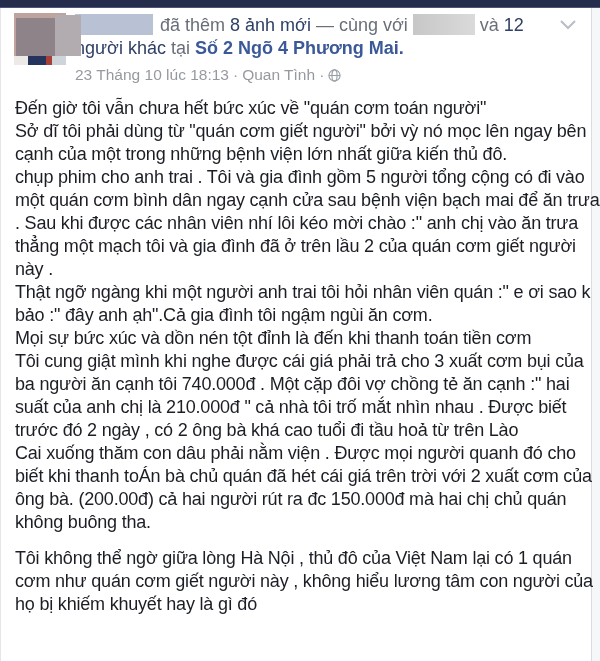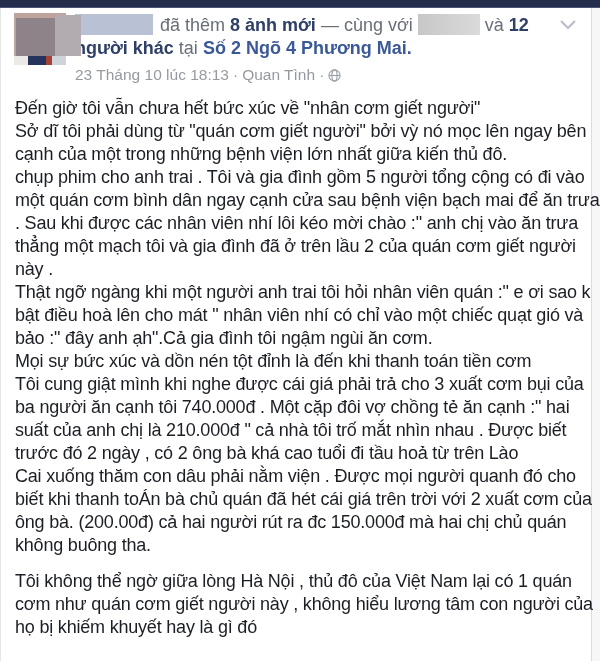--- a/index.html
+++ b/index.html
@@ -33,21 +33,21 @@
   }
   .avatar .cens-light{
     position:absolute;left:41px;top:2px;width:26px;height:41px;background:#b2acb1;
   }
   .head{
     position:absolute;left:74px;top:6px;right:30px;z-index:2;
   }
   .hline{white-space:nowrap;height:22px;line-height:22px;font-size:18px;color:#696e78;}
   .hline2{margin-top:1px;}
   .hseg{margin-right:5px;}
-  .hlink{font-weight:bold;color:#2f4067;text-decoration:none;cursor:pointer;}
+  .hlink{font-weight:normal;color:#2f4067;text-decoration:none;cursor:pointer;}
   .hplace{font-weight:bold;color:#3b5998;text-decoration:none;cursor:pointer;margin-top:32px;}
   .censor-name{
     display:inline-block;width:78px;height:21px;vertical-align:-4px;
     background:#b9c2d5;margin-right:7px;
   }
   .censor-tag{
     display:inline-block;width:62px;height:21px;vertical-align:-4px;
     background:linear-gradient(90deg,#c7c7c7,#dadada);margin-right:5px;
   }
   .tsline{
@@ -101,30 +101,29 @@
           </g>
         </svg>
     </div>
   </div>
 
   <svg class="chev" width="18" height="14" viewBox="0 0 18 14">
       <polyline points="2,3 9,10 16,3" fill="none" stroke="#b9bdc4" stroke-width="2"></polyline>
     </svg>
 
   <div class="post-body">
-      <div class="bline"><span>Đến giờ tôi vẫn chưa hết bức xúc về "nhân cơm giết người"</span></div>
+      <div class="bline"><span>Đến giờ tôi vẫn chưa hết bức xúc về "quán cơm toán người"</span></div>
       <div class="bline"><span>Sở dĩ tôi phải dùng từ "quán cơm giết người" bởi vỳ nó mọc lên ngay bên</span></div>
       <div class="bline"><span>cạnh của một trong những bệnh viện lớn nhất giữa kiến thủ đô.</span></div>
       <div class="bline"><span>chụp phim cho anh trai . Tôi và gia đình gồm 5 người tổng cộng có đi vào</span></div>
       <div class="bline"><span>một quán cơm bình dân ngay cạnh cửa sau bệnh viện bạch mai để ăn trưa</span></div>
       <div class="bline"><span>. Sau khi được các nhân viên nhí lôi kéo mời chào :" anh chị vào ăn trưa</span></div>
       <div class="bline"><span>thẳng một mạch tôi và gia đình đã ở trên lầu 2 của quán cơm giết người</span></div>
       <div class="bline"><span>này .</span></div>
       <div class="bline"><span>Thật ngỡ ngàng khi một người anh trai tôi hỏi nhân viên quán :" e ơi sao k</span></div>
-      <div class="bline"><span>bật điều hoà lên cho mát " nhân viên nhí có chỉ vào một chiếc quạt gió và</span></div>
       <div class="bline"><span>bảo :" đây anh ạh".Cả gia đình tôi ngậm ngùi ăn cơm.</span></div>
       <div class="bline"><span>Mọi sự bức xúc và dồn nén tột đỉnh là đến khi thanh toán tiền cơm</span></div>
       <div class="bline"><span>Tôi cung giật mình khi nghe được cái giá phải trả cho 3 xuất cơm bụi của</span></div>
       <div class="bline"><span>ba người ăn cạnh tôi 740.000đ . Một cặp đôi vợ chồng tẻ ăn cạnh :" hai</span></div>
       <div class="bline"><span>suất của anh chị là 210.000đ " cả nhà tôi trố mắt nhìn nhau . Được biết</span></div>
       <div class="bline"><span>trước đó 2 ngày , có 2 ông bà khá cao tuổi đi tầu hoả từ trên Lào</span></div>
       <div class="bline"><span>Cai xuống thăm con dâu phải nằm viện . Được mọi người quanh đó cho</span></div>
       <div class="bline"><span>biết khi thanh toÁn bà chủ quán đã hét cái giá trên trời với 2 xuất cơm của</span></div>
       <div class="bline"><span>ông bà. (200.00đ) cả hai người rút ra đc 150.000đ mà hai chị chủ quán</span></div>
       <div class="bline"><span>không buông tha.</span></div>

